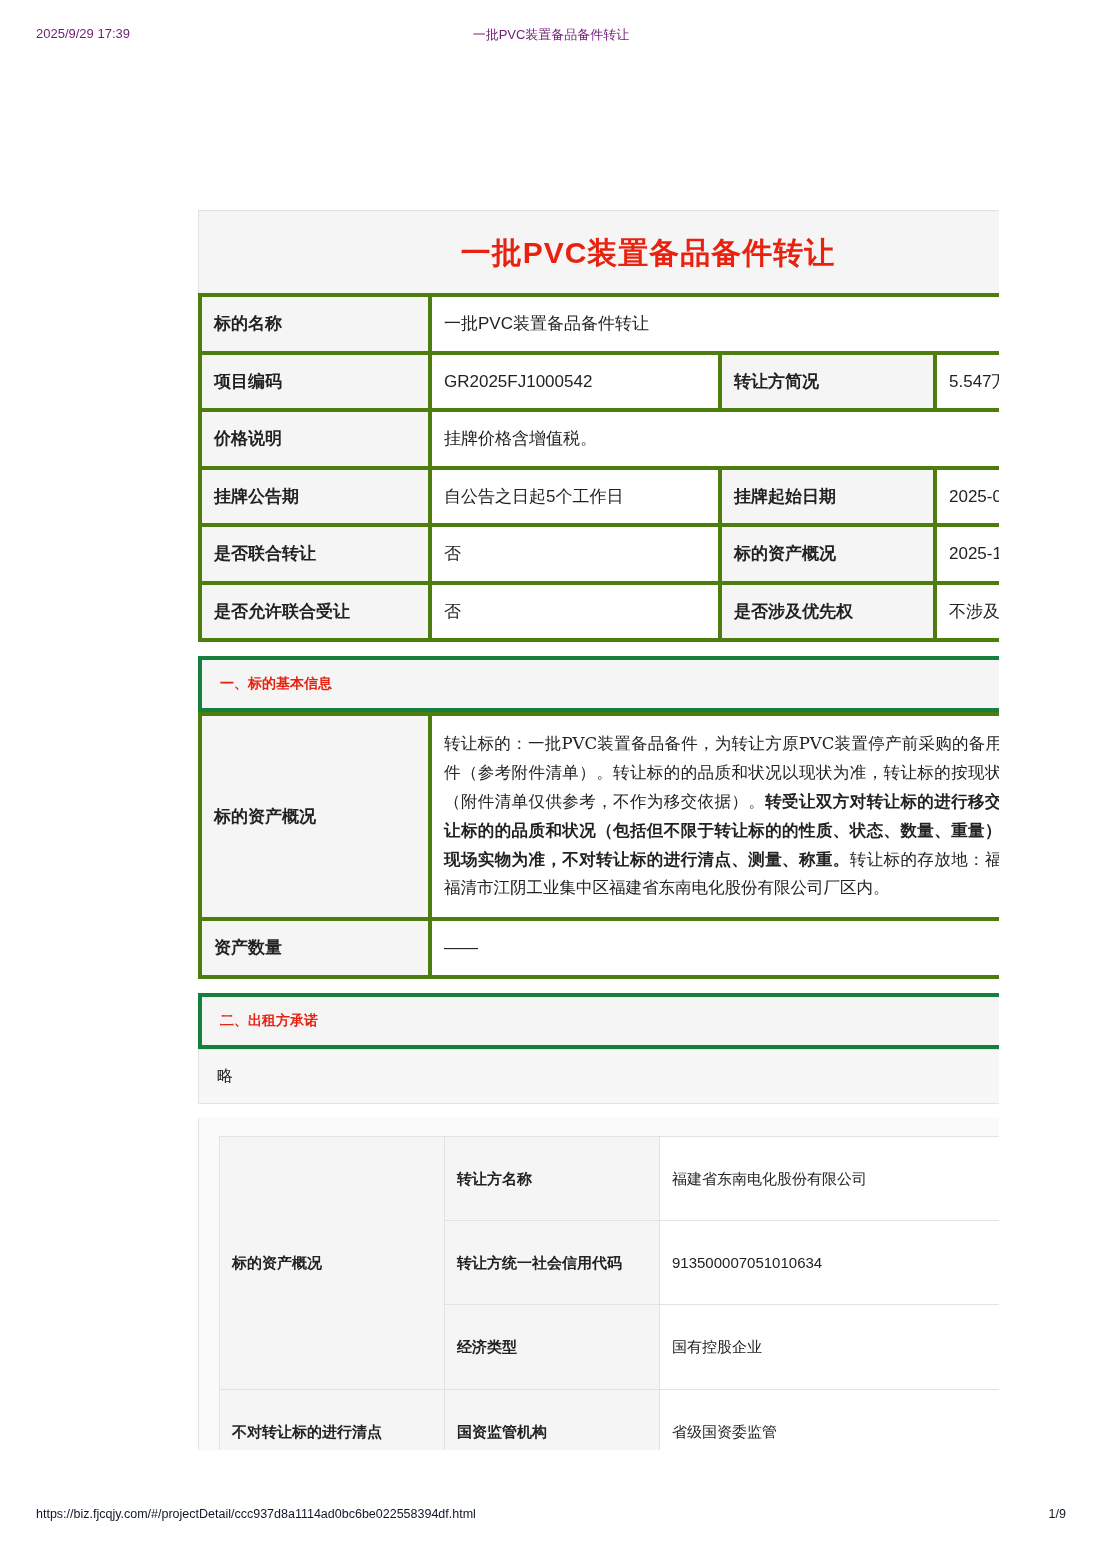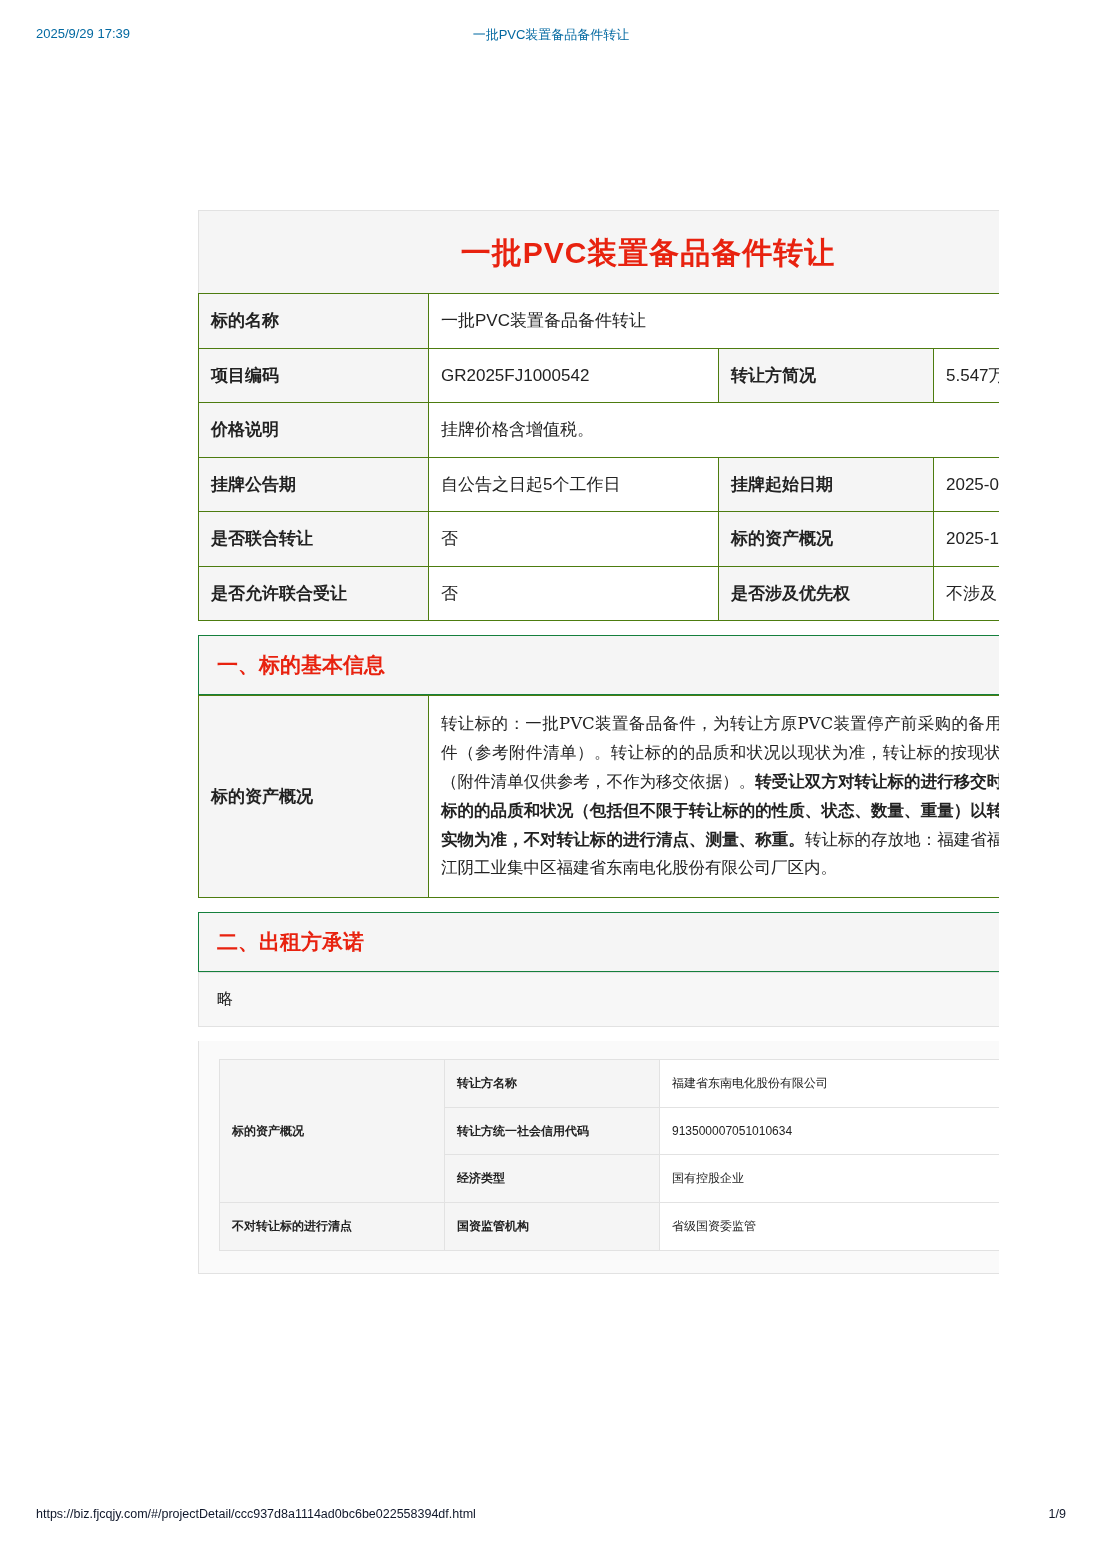--- a/index.html
+++ b/index.html
@@ -21,21 +21,21 @@
     box-sizing: border-box;
   }
   
   .print-header {
     position: absolute;
     top: 26px;
     left: 0;
     width: 1102px;
     height: 20px;
     font-size: 13px;
-    color: #0369a1;
+    color: #701a75;
   }
   .print-header .ph-left {
     position: absolute;
     left: 36px;
     top: 0;
     white-space: nowrap;
   }
   .print-header .ph-center {
     position: absolute;
     left: 0;
@@ -87,21 +87,21 @@
     letter-spacing: 1px;
     line-height: 1.2;
   }
 
   table.grid {
     border-collapse: collapse;
     width: 900px;
     table-layout: fixed;
   }
   table.grid td {
-    border: 1px solid #4d7c0f;
+    border: 4px solid #4d7c0f;
     padding: 14px 12px;
     font-size: 17px;
     vertical-align: middle;
     line-height: 1.5;
     word-break: break-all;
   }
   td.label {
     background: #f5f5f5;
     font-weight: bold;
     color: #222;
@@ -110,25 +110,25 @@
     background: #ffffff;
     color: #222;
   }
 
   .gap {
     height: 14px;
     background: #ffffff;
   }
 
   .section-head {
-    border: 1px solid #15803d;
+    border: 4px solid #15803d;
     background: #f5f5f5;
     padding: 15px 12px 15px 18px;
     color: #e8220f;
-    font-size: 21px;
+    font-size: 14px;
     font-weight: bold;
   }
 
   .desc-text {
     font-family: "DejaVu Serif", serif;
     font-size: 16.5px;
     line-height: 1.75;
     text-align: justify;
   }
   .desc-text b {
@@ -149,22 +149,22 @@
     background: #fafafa;
     padding: 18px 20px 22px 20px;
   }
   table.inner {
     border-collapse: collapse;
     width: 860px;
     table-layout: fixed;
   }
   table.inner td {
     border: 1px solid #e2e2e2;
-    padding: 14px 12px;
-    font-size: 12px;
+    padding: 30px 12px;
+    font-size: 15px;
     vertical-align: middle;
     line-height: 1.55;
     background: #ffffff;
   }
   table.inner td.label {
     background: #f5f5f5;
     font-weight: bold;
   }
   .clip {
     position: absolute;
@@ -244,20 +244,24 @@
             <col style="width:670px">
           </colgroup>
       <tbody>
         <tr>
           <td class="label">标的资产概况</td>
           <td class="value">
             <div class="desc-text">
               <span>转让标的：一批PVC装置备品备件，为转让方原PVC装置停产前采购的备用消耗品及配件（参考附件清单）。转让标的的品质和状况以现状为准，转让标的按现状转让、移交（附件清单仅供参考，不作为移交依据）。</span><b>转受让双方对转让标的进行移交时，具体转让标的的品质和状况（包括但不限于转让标的的性质、状态、数量、重量）以转让标的现场实物为准，不对转让标的进行清点、测量、称重。</b><span>转让标的存放地：福建省福州市福清市江阴工业集中区福建省东南电化股份有限公司厂区内。</span>
             </div>
           </td>
+        </tr>
+        <tr>
+          <td class="label">资产数量</td>
+          <td class="value">——</td>
         </tr>
       </tbody>
     </table>
 
     <div class="gap"></div>
 
     <div class="section-head">二、出租方承诺</div>
     <div class="plain-box">略</div>
 
     <div class="gap"></div>

